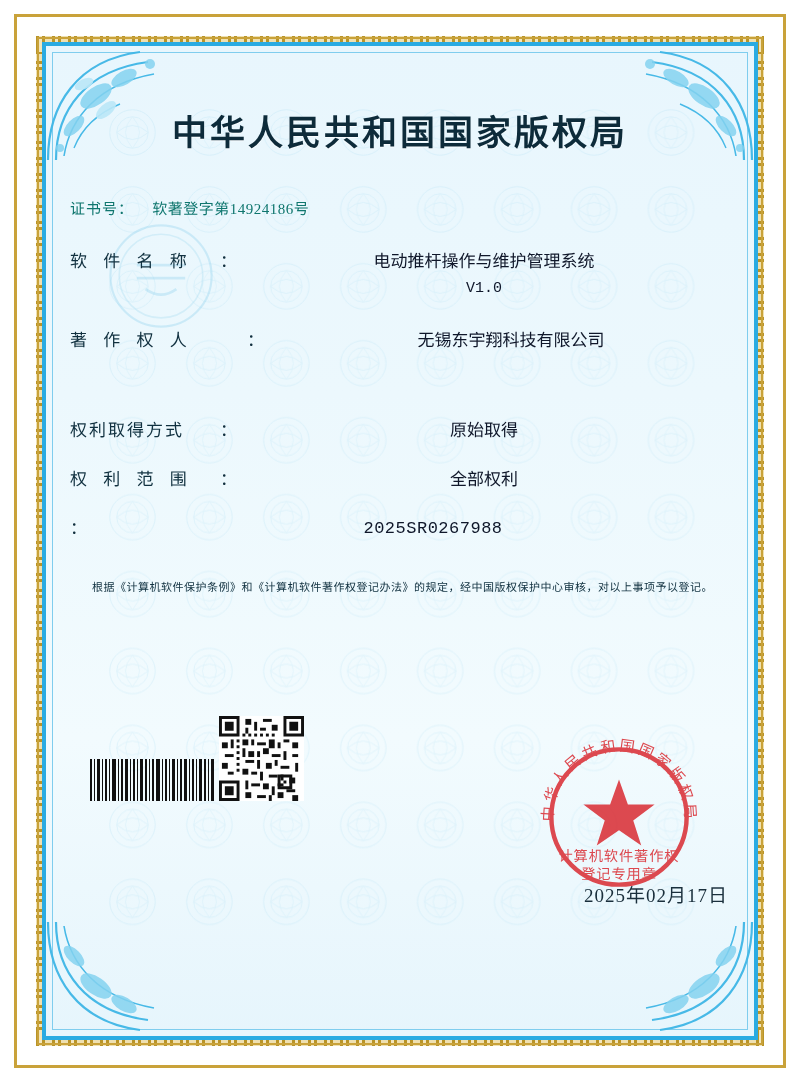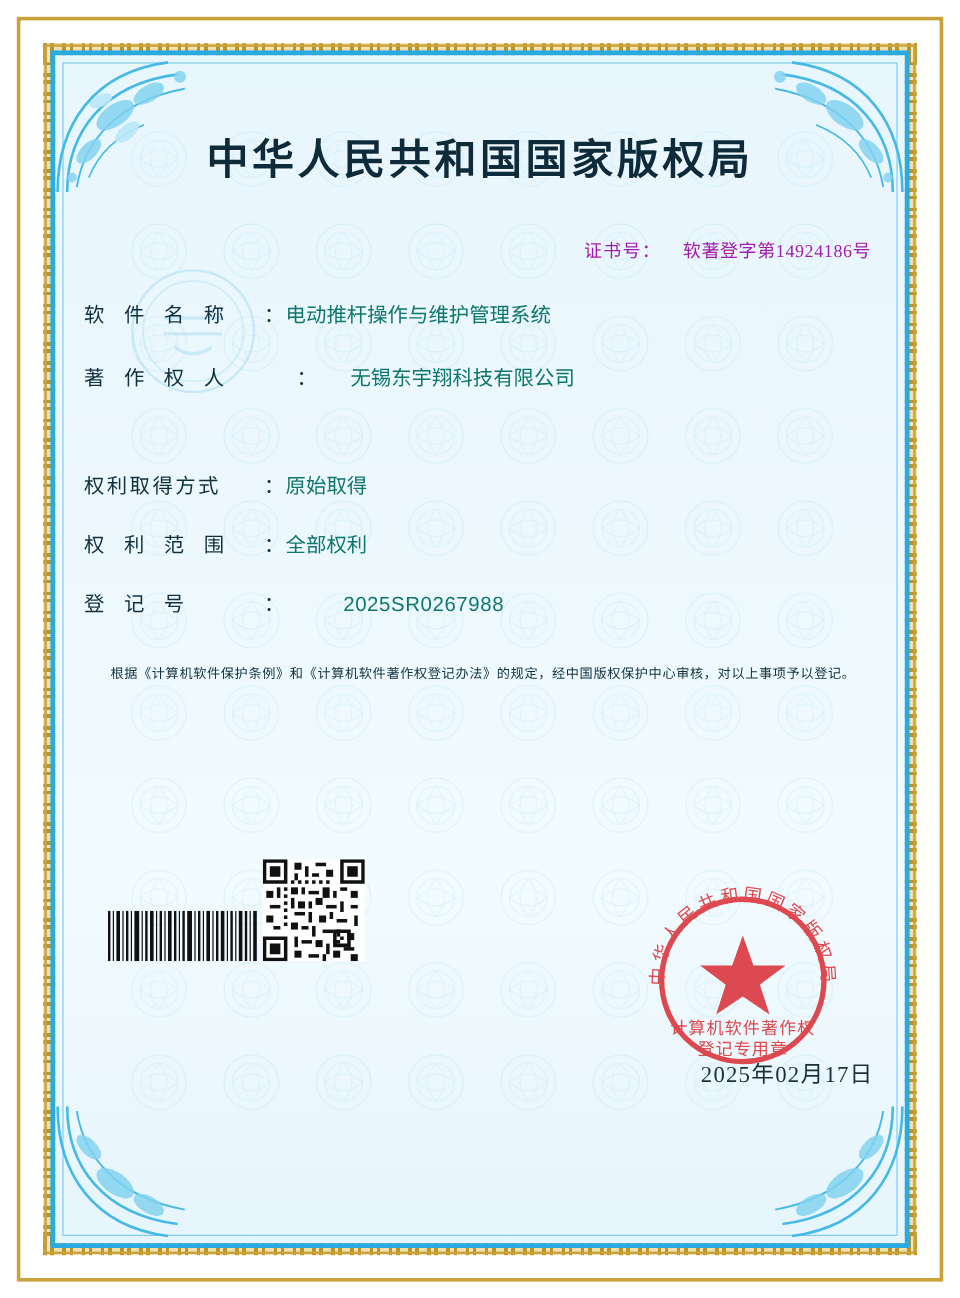--- a/index.html
+++ b/index.html
@@ -66,36 +66,36 @@
     color:#12303f;
   }
   .title-block{text-align:center;margin-top:12px;}
   .title-line{
     font-family:"Liberation Serif","DejaVu Serif",serif;
     font-weight:700;color:#0d2b3a;
     font-size:35px;letter-spacing:3px;line-height:1.55;
     text-shadow:0 1px 0 rgba(255,255,255,.7);
   }
   .cert-no{
-    margin-top:36px;text-align:right;padding-right:4px;
-    font-size:15px;color:#a21caf;letter-spacing:.5px;
+    margin-top:36px;text-align:left;padding-right:4px;
+    font-size:15px;color:#0f766e;letter-spacing:.5px;
   }
   .cert-no .lbl{letter-spacing:1px;}
   .cert-no .val{margin-left:14px;}
 
   .field{display:flex;margin-top:22px;font-size:17px;line-height:1.6;}
   .field .label{
     width:150px;flex:0 0 150px;color:#10303f;letter-spacing:.5px;
   }
   .label.sp6{letter-spacing:6px;}
   .label.sp2{letter-spacing:2px;}
   .field .colon{width:18px;flex:0 0 18px;}
-  .field .value{flex:1;color:#0f766e;}
+  .field .value{flex:1;color:#0f172a;text-align:center;}
   .value .v2{display:block;font-family:"Liberation Mono","DejaVu Sans Mono",monospace;font-size:15px;margin-top:2px;}
-  .reg-no{font-family:Liberation Sans, sans-serif;letter-spacing:.5px;margin-left:48px;}
+  .reg-no{font-family:Liberation Mono, monospace;letter-spacing:.5px;margin-left:48px;}
 
   .gap-lg{height:40px;}
 
   .statement{
     margin-top:34px;font-size:11px;line-height:2.15;color:#10303f;
     text-indent:2em;letter-spacing:.5px;
   }
 
   
   .codes{position:absolute;left:90px;top:700px;}
@@ -217,20 +217,21 @@
     <div class="cert-no">
       <span class="lbl">证书号：</span>
       <span class="val">软著登字第14924186号</span>
     </div>
 
     <div class="field" style="margin-top:30px;">
       <div class="label sp6">软 件 名 称</div>
       <div class="colon">：</div>
       <div class="value">
         <span>电动推杆操作与维护管理系统</span>
+        <span class="v2">V1.0</span>
       </div>
     </div>
 
     <div class="field" style="margin-top:26px;gap:27px;">
       <div class="label sp6">著 作 权 人</div>
       <div class="colon">：</div>
       <div class="value">无锡东宇翔科技有限公司</div>
     </div>
 
     <div class="gap-lg"></div>
@@ -241,21 +242,20 @@
       <div class="value">原始取得</div>
     </div>
 
     <div class="field">
       <div class="label sp6">权 利 范 围</div>
       <div class="colon">：</div>
       <div class="value">全部权利</div>
     </div>
 
     <div class="field">
-      <div class="label sp6">登 记 号</div>
       <div class="colon">：</div>
       <div class="value reg-no">2025SR0267988</div>
     </div>
 
     <div class="statement">根据《计算机软件保护条例》和《计算机软件著作权登记办法》的规定，经中国版权保护中心审核，对以上事项予以登记。</div>
   </div>
 
   <div class="codes">
     <svg class="barcode" viewBox="0 0 125 42" xmlns="http://www.w3.org/2000/svg">
       <rect width="125" height="42" fill="#ffffff" opacity="0"></rect>

